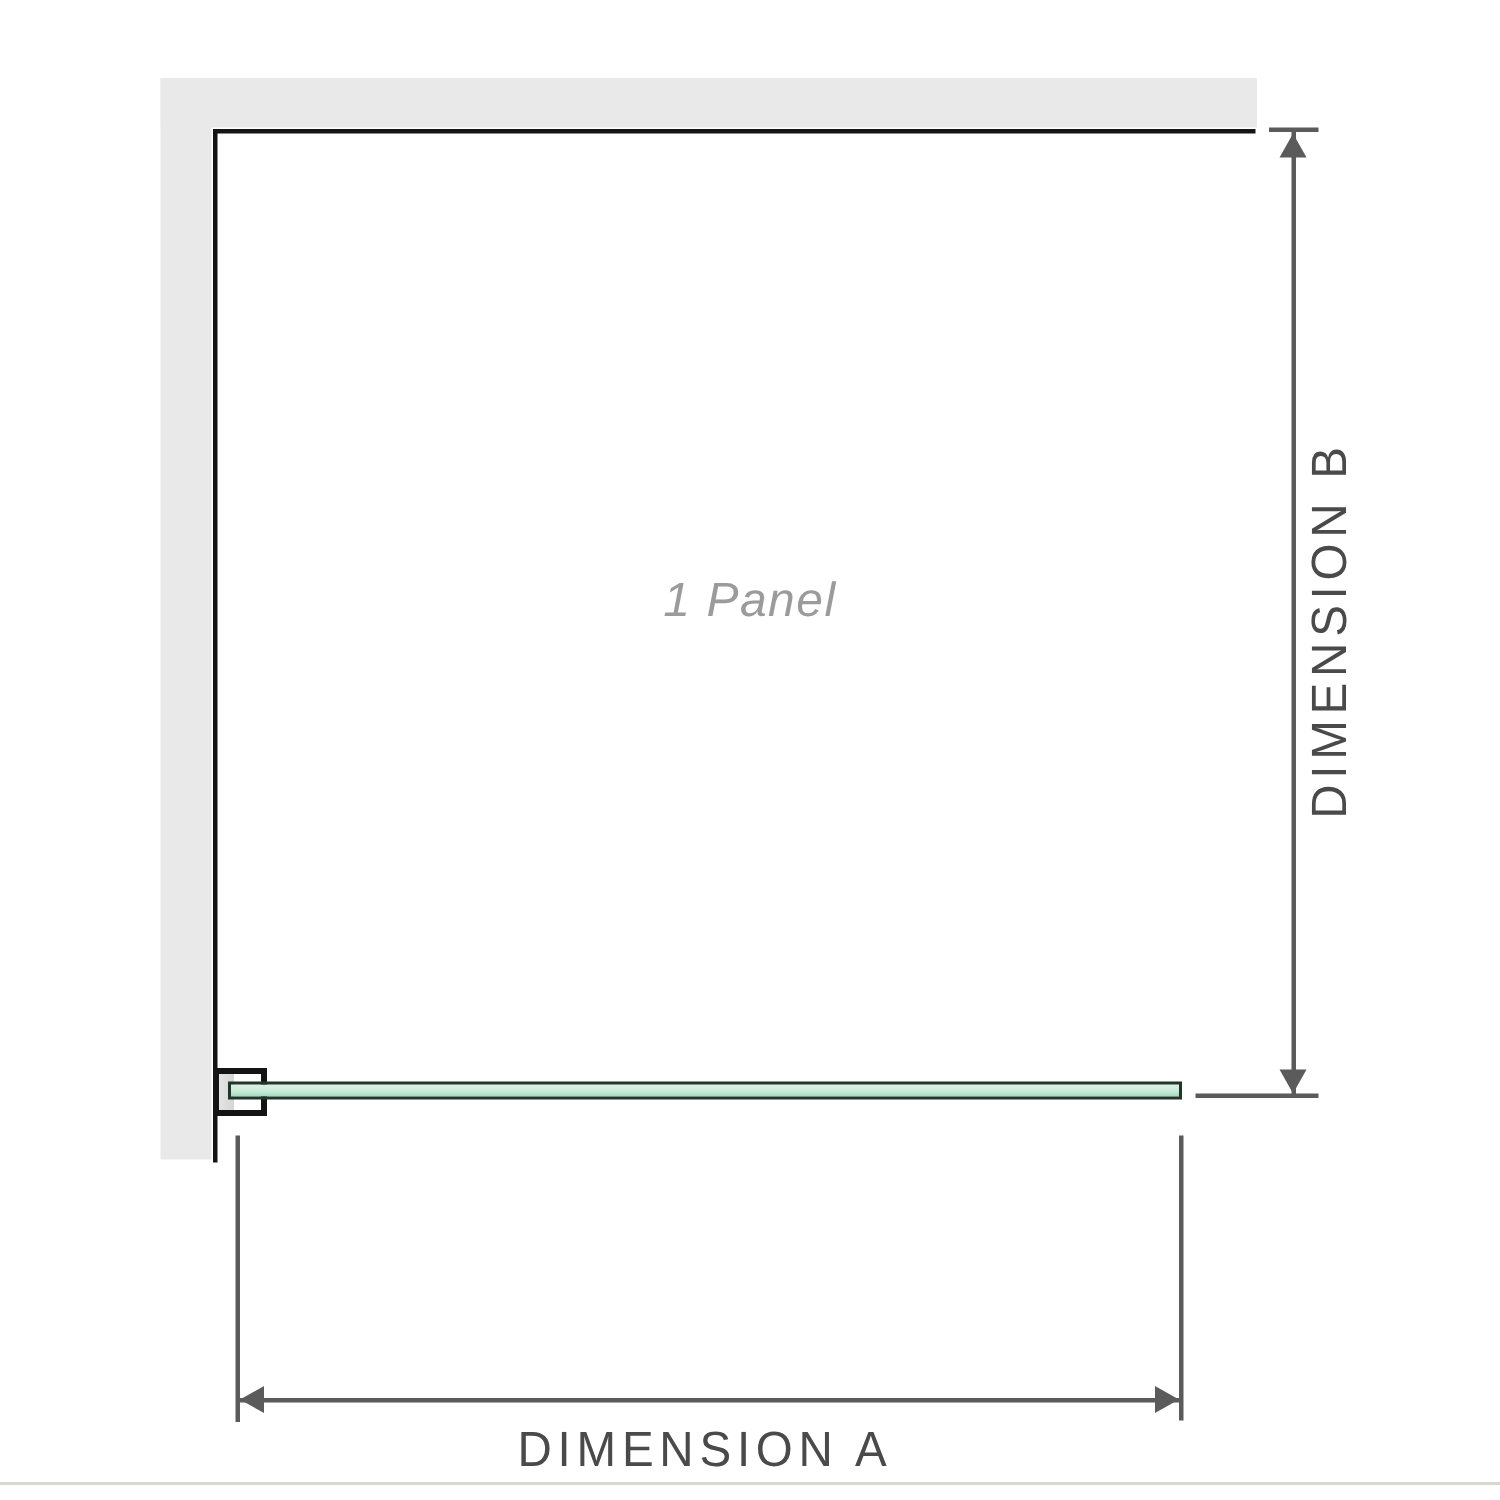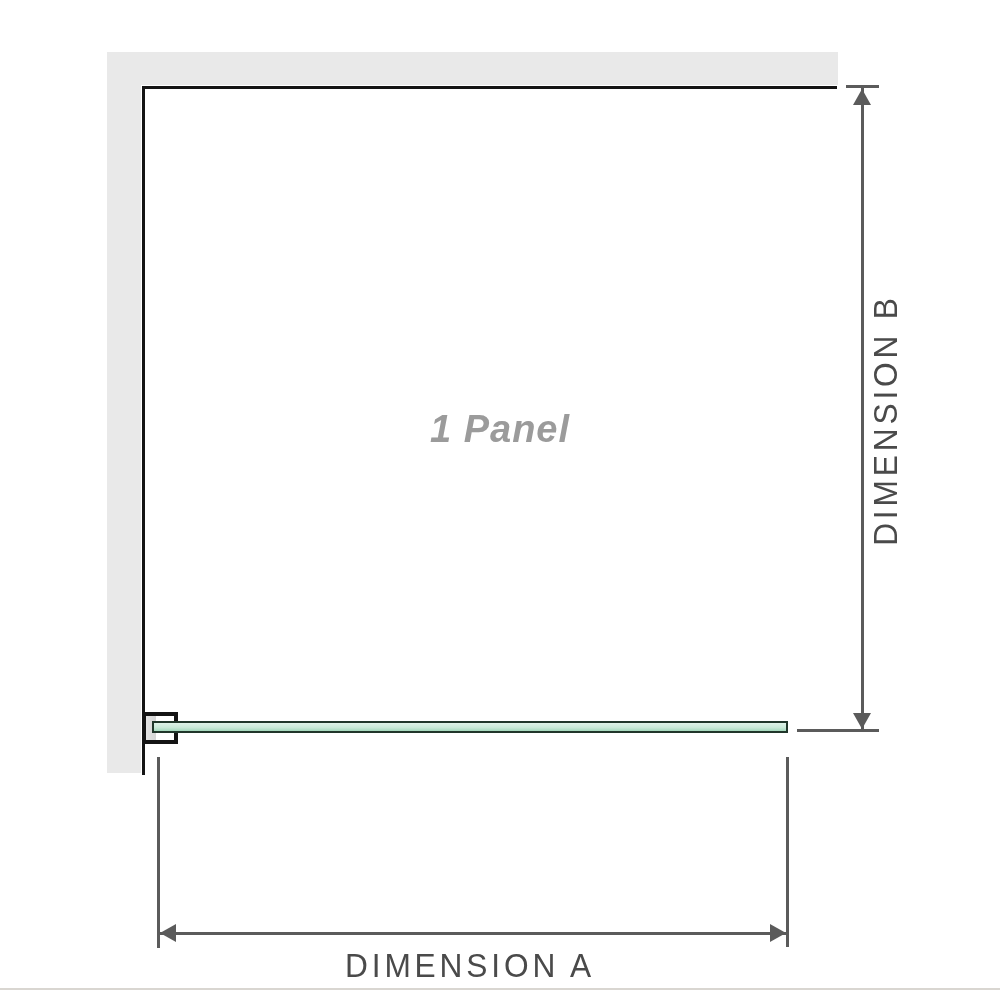--- a/index.html
+++ b/index.html
@@ -84,28 +84,27 @@
     left: 770px; top: 924px;
     border-top: 9px solid transparent;
     border-bottom: 9px solid transparent;
     border-left: 16px solid var(--dimension-line, #5b5b5b);
   }
 
   
   .panel-label {
     left: 500px; top: 400px;
     transform: translate(-50%, -50%);
-    font-size: 38px;
+    font-size: 32px;
     font-style: italic;
-    font-weight: bold;
+    font-weight: normal;
     letter-spacing: 1px;
     color: var(--panel-text, #9b9b9b);
     white-space: nowrap;
     z-index: 2;
-    margin-top: 29px;
   }
   .dim-label {
     color: var(--dimension-text, #4a4a4a);
     font-size: 33px;
     font-weight: normal;
     letter-spacing: 4px;
     white-space: nowrap;
   }
   .dim-label-a {
     left: 470px; top: 966px;

